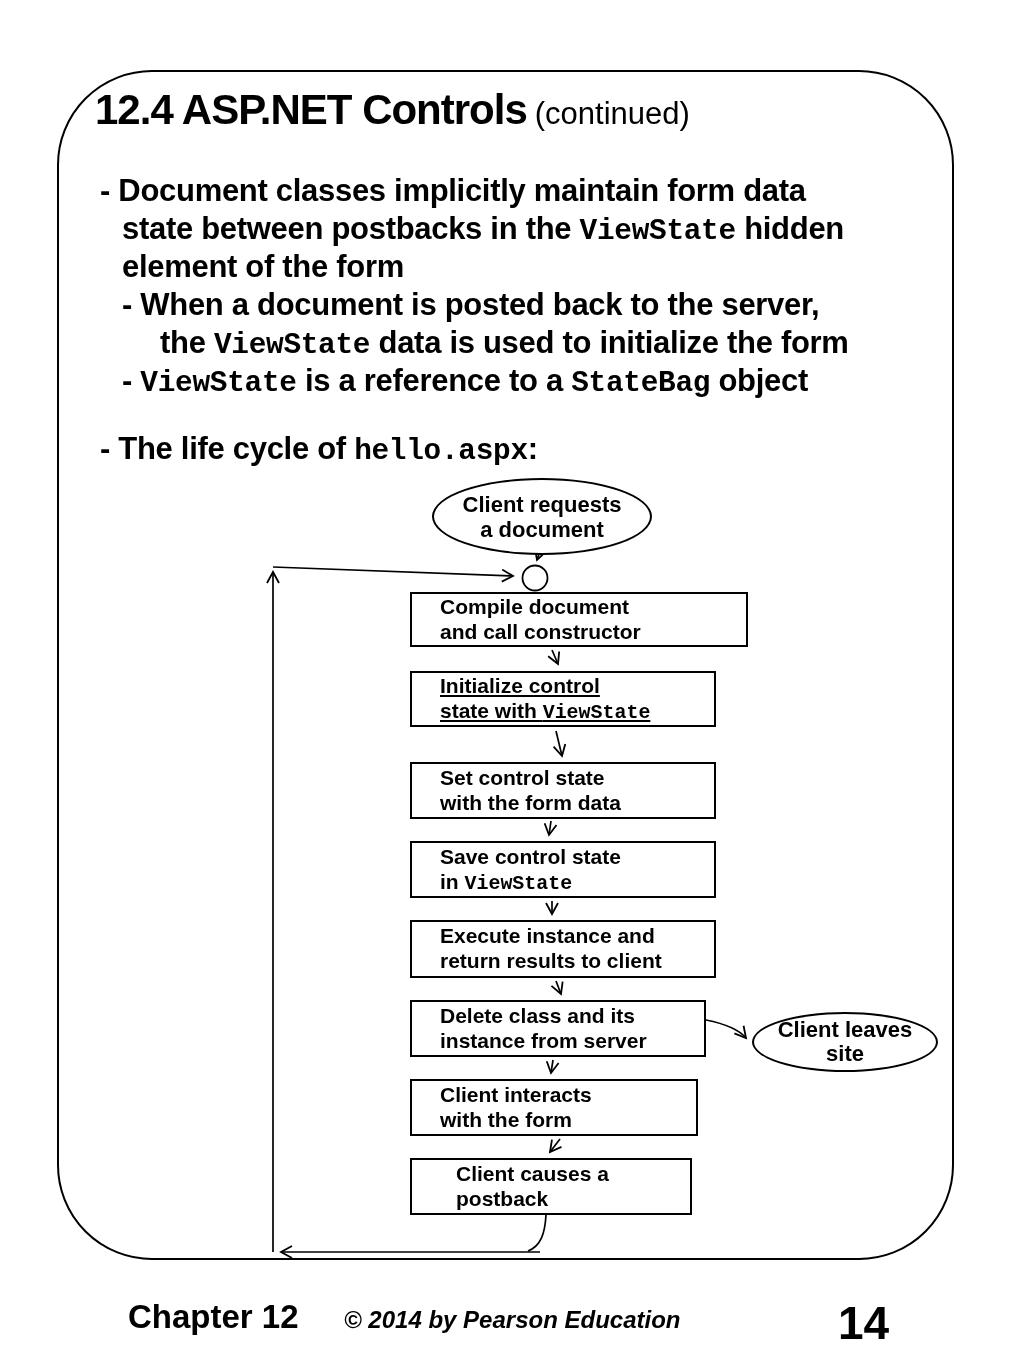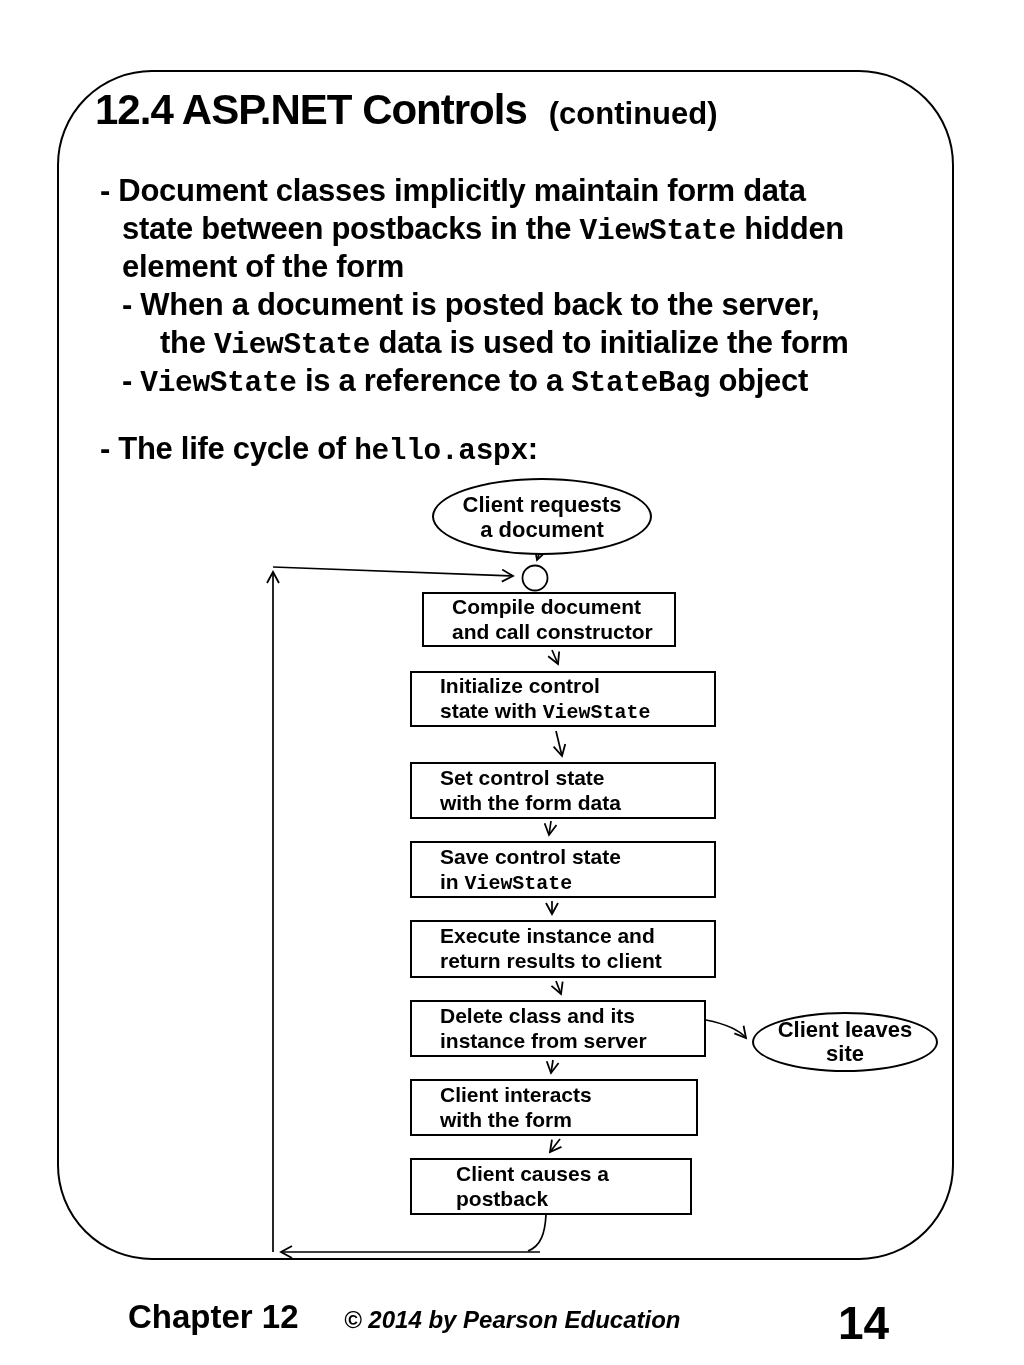--- a/index.html
+++ b/index.html
@@ -2,21 +2,21 @@
 <html><head>
 <meta charset="utf-8">
 <style>
   html,body{margin:0;padding:0;background:#ffffff;}
   .page{position:relative;width:1024px;height:1365px;background:#ffffff;overflow:hidden;
         font-family:"Liberation Sans","DejaVu Sans",sans-serif;color:#000;}
   .slide{position:absolute;left:57px;top:70px;width:893px;height:1186px;
          border:2px solid #000;border-radius:95px;background:#fff;}
   .titlebar{position:absolute;left:95px;top:86px;white-space:nowrap;}
   .titlebar .main{font-size:42px;font-weight:bold;letter-spacing:-1px;}
-  .titlebar .suffix{font-size:31px;font-weight:bold;margin-left:22px;}
+  .titlebar .suffix{font-size:31px;font-weight:normal;margin-left:8px;}
   .para{position:absolute;font-size:31px;font-weight:bold;letter-spacing:-0.3px;white-space:nowrap;}
   .ln{height:38px;line-height:38px;}
   .cont{margin-left:22px;}
   .cont2{margin-left:38px;}
   .mono{font-family:"Liberation Mono","DejaVu Sans Mono",monospace;font-size:0.95em;font-weight:bold;}
   
   .fc-ellipse{position:absolute;border:2.5px solid #000;border-radius:50%;background:#fff;
               display:flex;flex-direction:column;justify-content:center;align-items:center;
               font-size:22px;font-weight:bold;line-height:25px;text-align:center;}
   .fc-box{position:absolute;border:2.5px solid #000;background:#fff;box-sizing:border-box;
@@ -89,26 +89,26 @@
 
       <circle cx="535" cy="578" r="12.5" fill="#fff" stroke-width="1.8"></circle>
     </g>
   </svg>
 
   <div class="fc-ellipse" style="left:432px;top:478px;width:216px;height:73px;">
     <span>Client requests</span>
     <span>a document</span>
   </div>
 
-  <div class="fc-box" style="left:410px;top:592px;width:254px;height:55px;margin-left:12px;">
+  <div class="fc-box" style="left:410px;top:592px;width:338px;height:55px;">
     <span>Compile document</span>
     <span><span>and call constructor</span><span class="mono"></span></span>
   </div>
 
-  <div class="fc-box" style="left:410px;top:671px;width:306px;height:56px;">
+  <div class="fc-box" style="left:410px;top:671px;width:306px;height:56px;text-decoration:underline;">
     <span>Initialize control</span>
     <span><span>state with </span><span class="mono">ViewState</span></span>
   </div>
 
   <div class="fc-box" style="left:410px;top:762px;width:306px;height:57px;">
     <span>Set control state</span>
     <span><span>with the form data</span><span class="mono"></span></span>
   </div>
 
   <div class="fc-box" style="left:410px;top:841px;width:306px;height:57px;">

